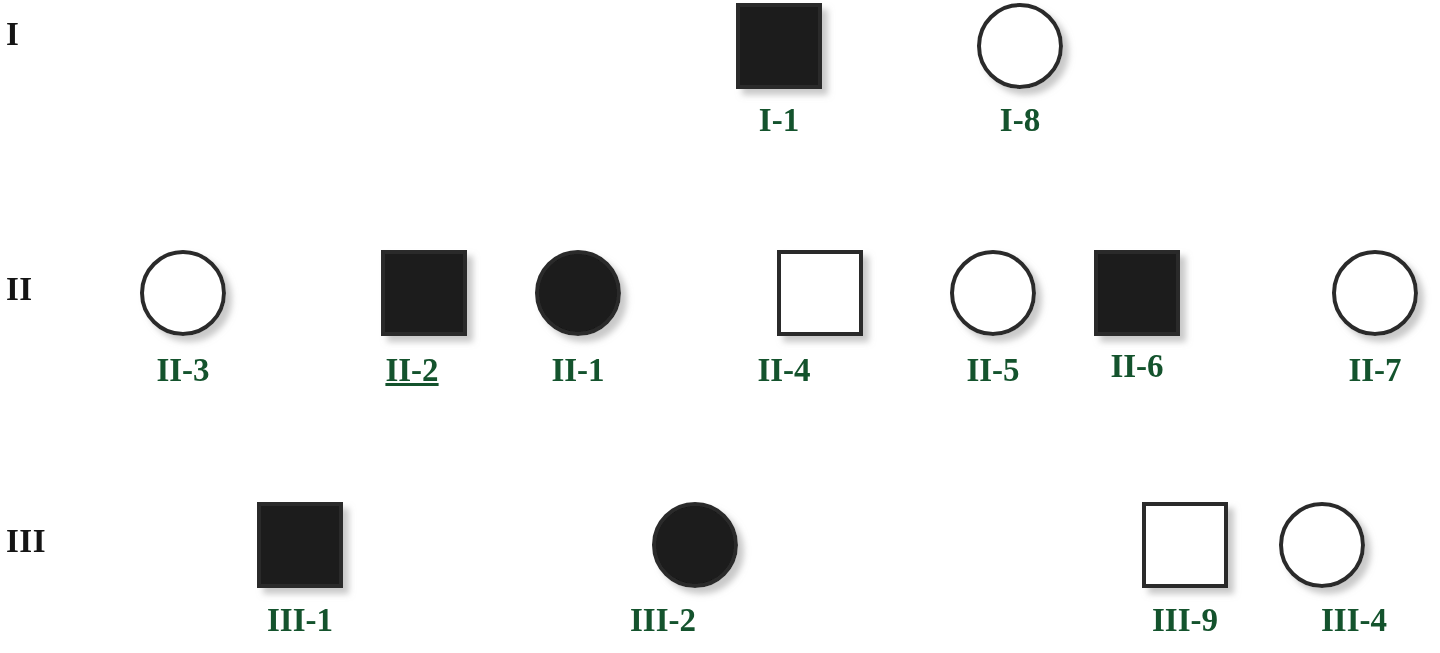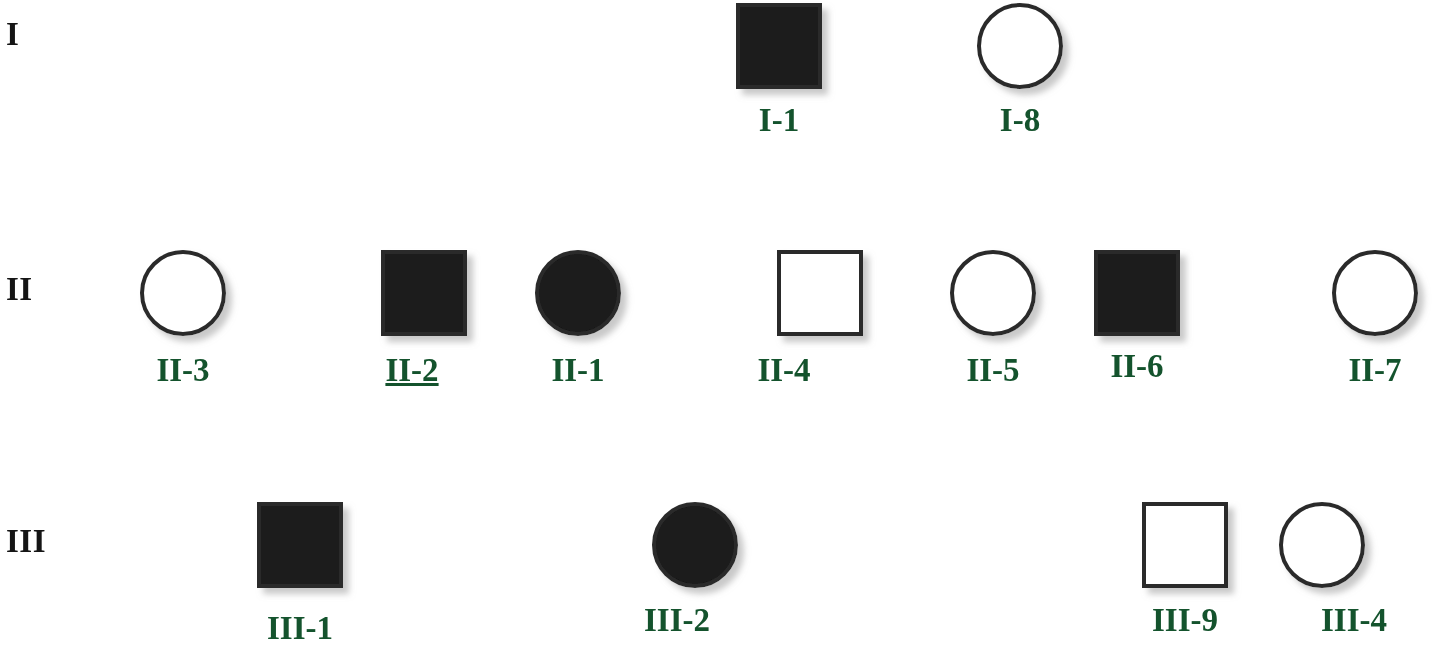--- a/index.html
+++ b/index.html
@@ -102,19 +102,19 @@
   <div id="id-label-layer">
       <div class="id-label" style="left: 779px; top: 102px;">I-1</div>
       <div class="id-label" style="left: 1020px; top: 102px;">I-8</div>
       <div class="id-label" style="left: 183px; top: 352px;">II-3</div>
       <div class="id-label" style="left: 412px; top: 352px; text-decoration: underline;">II-2</div>
       <div class="id-label" style="left: 578px; top: 352px;">II-1</div>
       <div class="id-label" style="left: 784px; top: 352px;">II-4</div>
       <div class="id-label" style="left: 993px; top: 352px;">II-5</div>
       <div class="id-label" style="left: 1137px; top: 348px;">II-6</div>
       <div class="id-label" style="left: 1375px; top: 352px;">II-7</div>
-      <div class="id-label" style="left: 300px; top: 602px; margin-top: 8px;">III-1</div>
-      <div class="id-label" style="left: 677px; top: 602px;">III-2</div>
+      <div class="id-label" style="left: 300px; top: 602px;">III-1</div>
+      <div class="id-label" style="left: 663px; top: 602px;">III-2</div>
       <div class="id-label" style="left: 1185px; top: 602px;">III-9</div>
       <div class="id-label" style="left: 1322px; top: 602px; margin-left: 32px;">III-4</div>
     </div>
 
 </div>
 
 </body></html>

